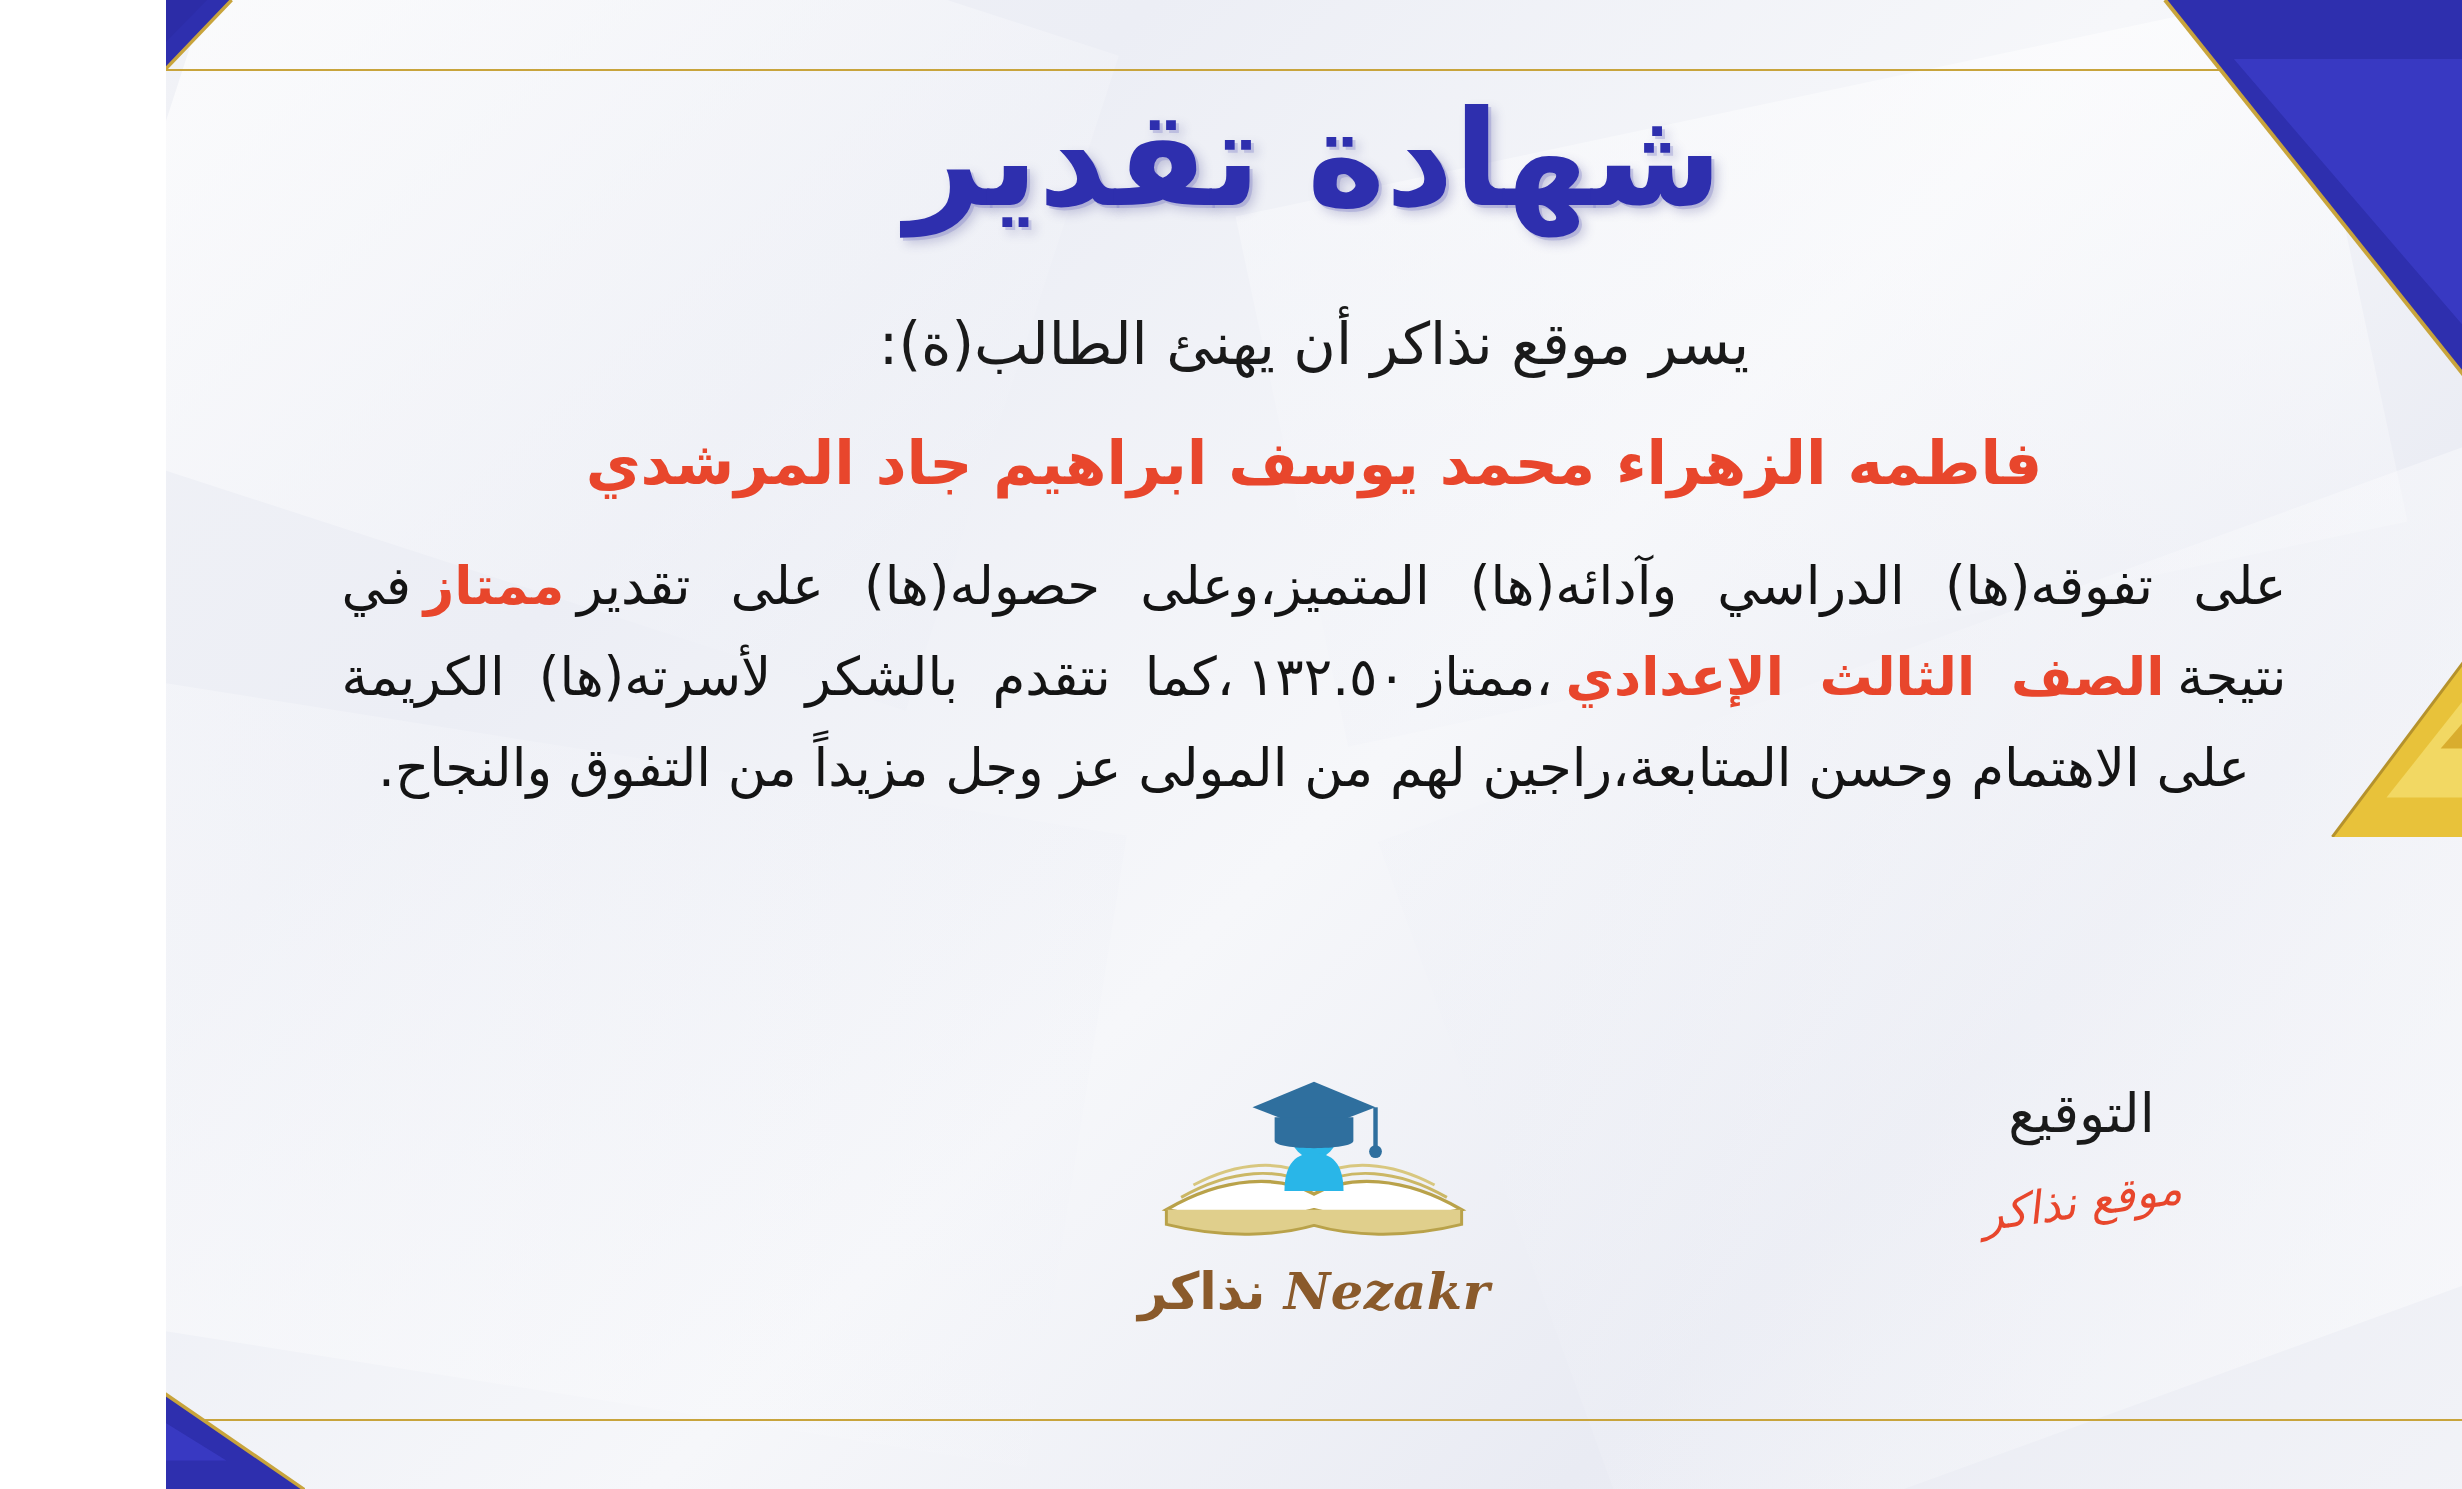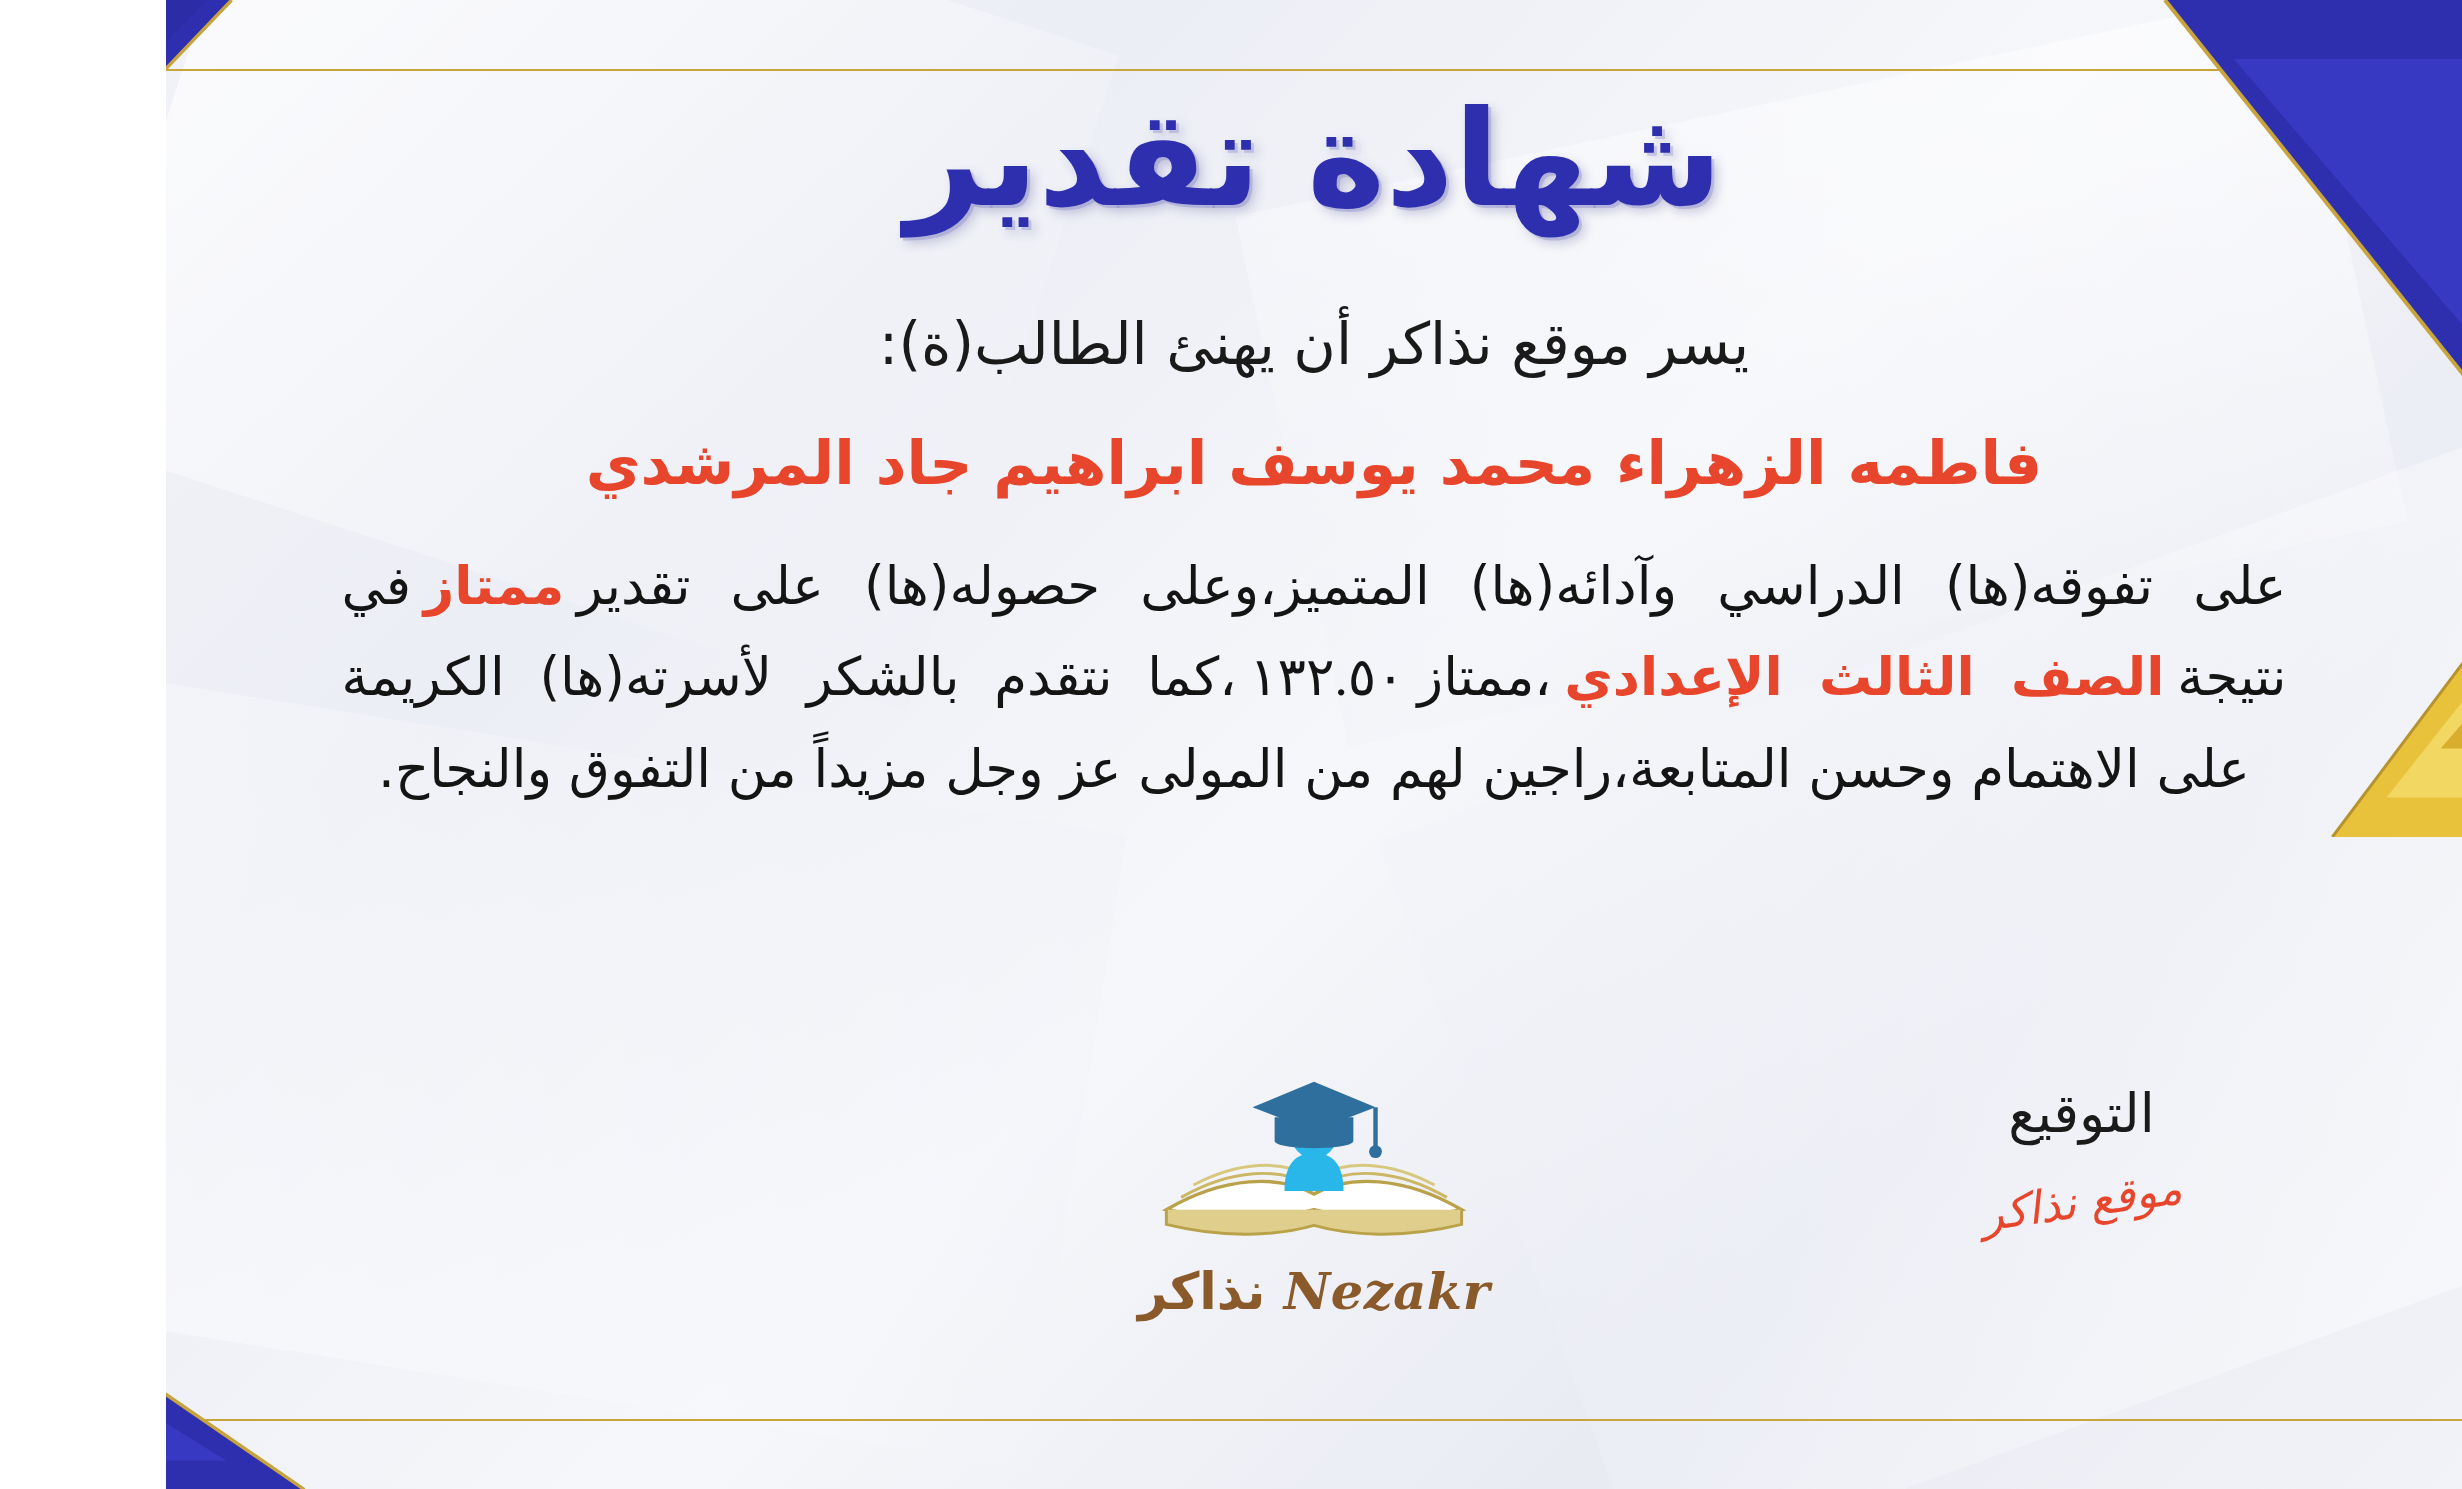--- a/index.html
+++ b/index.html
@@ -127,21 +127,20 @@
 
   .hl {
     color: #e8462c;
     font-weight: bold;
     padding: 0 12.8px;
   }
 
   .grade-num {
     color: #141414;
     font-weight: normal;
-    font-family: Liberation Serif, serif;
   }
 
   
   .footer {
     position: absolute;
     bottom: 103px;
     left: 0;
     width: 2628px;
     height: 305px;
   }

